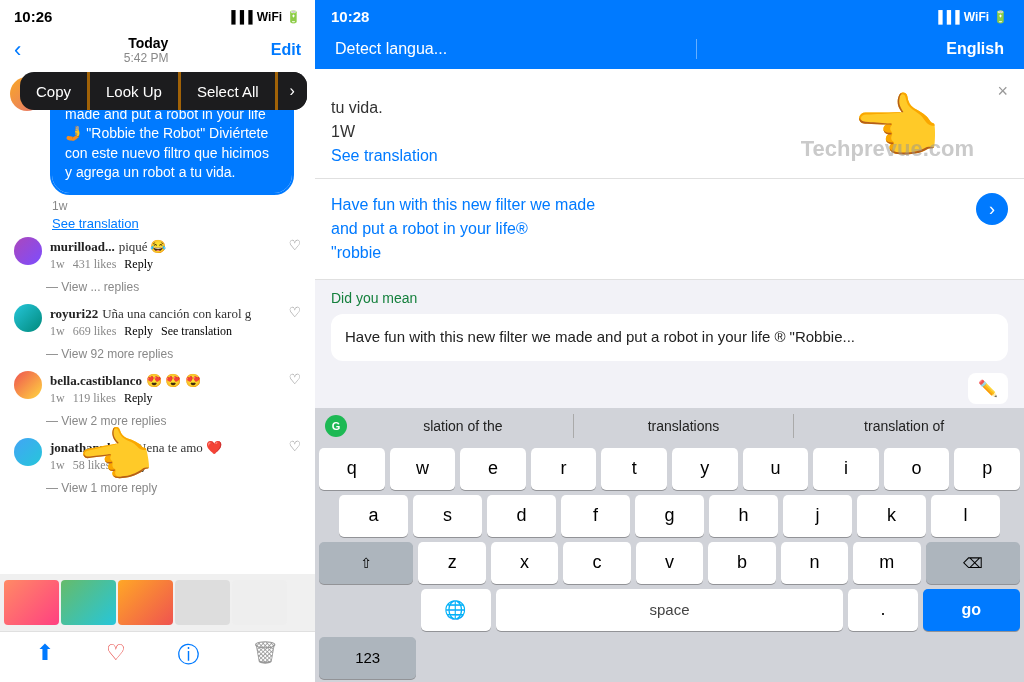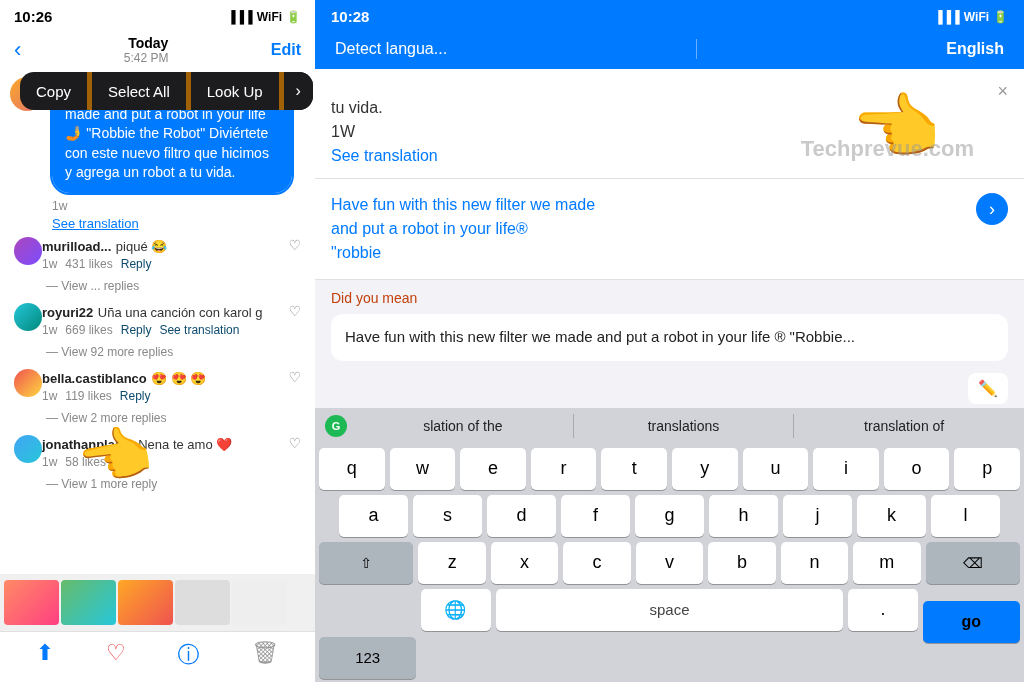--- a/index.html
+++ b/index.html
@@ -56,21 +56,21 @@
       height: 38px;
     }
     .context-menu-item {
       color: #fff;
       font-size: 15px;
       font-weight: 400;
       padding: 0 16px;
       height: 100%;
       display: flex;
       align-items: center;
-      border-right: 5px solid #a16207;
+      border-right: 3px solid #a16207;
     }
     .context-menu-item:last-child { border-right: none; }
     .context-menu-arrow {
       background: #1c1c1e;
       color: #fff;
       padding: 0 12px;
       display: flex;
       align-items: center;
       height: 100%;
     }
@@ -122,28 +122,30 @@
       margin-left: 42px;
       margin-top: 2px;
       color: #888;
       font-size: 12px;
     }
 
     
     .comment-row {
       display: flex;
       align-items: flex-start;
+      gap: 8px;
       padding: 6px 4px;
       border-bottom: none;
+      font-family: Liberation Serif, serif;
     }
     .comment-body { flex: 1; }
     .comment-username { font-weight: 600; font-size: 13px; color: #222; }
     .comment-text { font-size: 13px; color: #333; }
     .comment-meta { display: flex; gap: 8px; color: #888; font-size: 12px; margin-top: 2px; align-items: center; }
-    .comment-meta a { color: #0c4a6e; text-decoration: none; }
+    .comment-meta a { color: #000000; text-decoration: none; }
     .heart-icon { color: #888; margin-left: auto; font-size: 14px; }
     .view-more { color: #888; font-size: 12px; padding: 2px 0 4px 36px; }
 
     
     .hand-pointer {
       position: absolute;
       font-size: 60px;
       z-index: 200;
       transform: scaleX(-1) rotate(10deg);
     }
@@ -259,21 +261,21 @@
       font-size: 18px;
       margin-left: 10px;
       flex-shrink: 0;
     }
 
     
     .did-you-mean {
       background: #f2f2f7;
       padding: 10px 16px 6px;
     }
-    .did-you-mean-label { color: #c2410c; font-size: 14px; margin-bottom: 8px; }
+    .did-you-mean-label { color: #15803d; font-size: 14px; margin-bottom: 8px; }
     .did-you-mean-text {
       background: #fff;
       border-radius: 12px;
       padding: 12px 14px;
       font-size: 15px;
       color: #222;
       line-height: 1.5;
     }
 
     
@@ -340,25 +342,24 @@
       color: #000;
       flex: 1.4;
     }
     .key.space {
       flex: 5;
       font-size: 15px;
       color: #444;
     }
     .key.go {
       background: #007AFF;
-      color: #000000;
+      color: #ffffff;
       font-size: 16px;
       font-weight: 600;
       flex: 1.4;
-      margin-top: 12px;
     }
     .key.delete { flex: 1.4; }
     .key.num { flex: 1.4; font-size: 15px; margin-top: 48px; }
 
     
     .watermark {
       position: absolute;
       right: 50px;
       bottom: 320px;
       color: rgba(150,150,150,0.5);
@@ -392,22 +393,22 @@
     <span class="nav-back">‹</span>
     <div class="nav-center">
       <div class="date">Today</div>
       <div class="time-small">5:42 PM</div>
     </div>
     <span class="nav-edit">Edit</span>
   </div>
 
   <div class="context-menu">
     <div class="context-menu-item">Copy</div>
+    <div class="context-menu-item">Look Up</div>
     <div class="context-menu-item">Select All</div>
-    <div class="context-menu-item">Look Up</div>
     <div class="context-menu-arrow">›</div>
   </div>
 
   <div class="message-section">
 
     <div class="avatar-row">
       <div class="avatar"></div>
       <div class="bubble-main bubble-selected">Have fun with this new filter we made and put a robot in your life 🤳 "Robbie the Robot"  Diviértete con este nuevo filtro que hicimos y agrega un robot a tu vida.</div>
     </div>
     <div class="meta-row">

